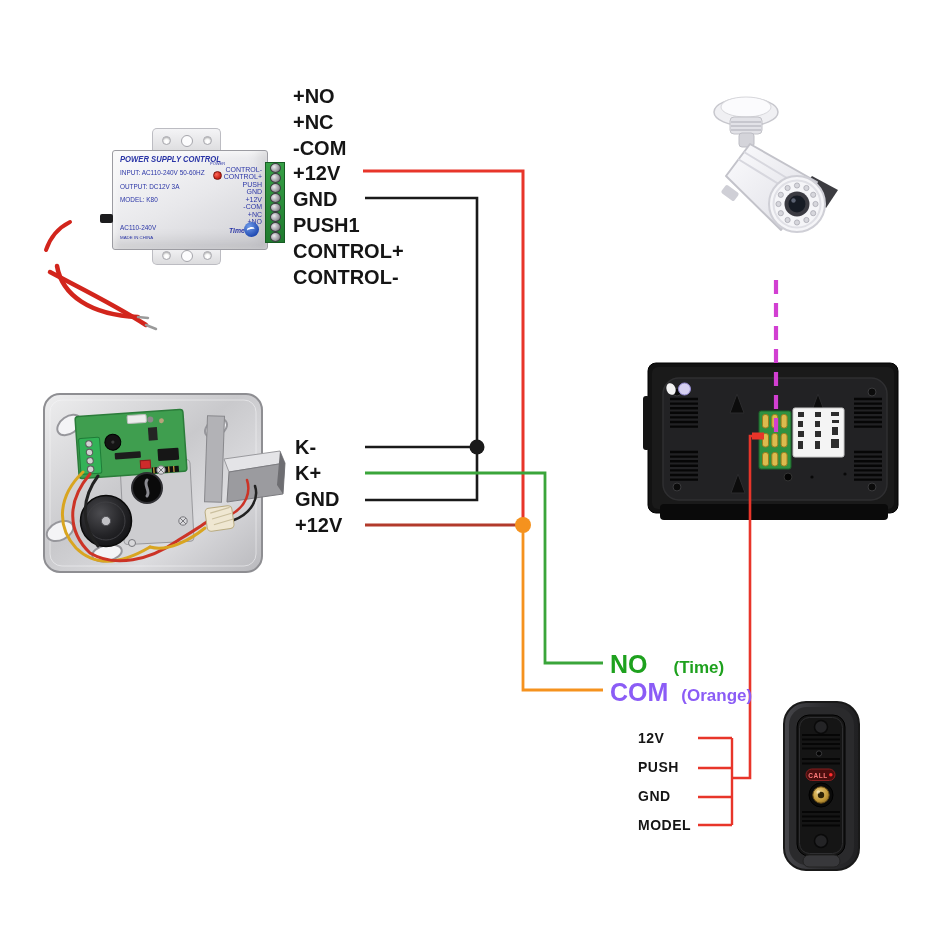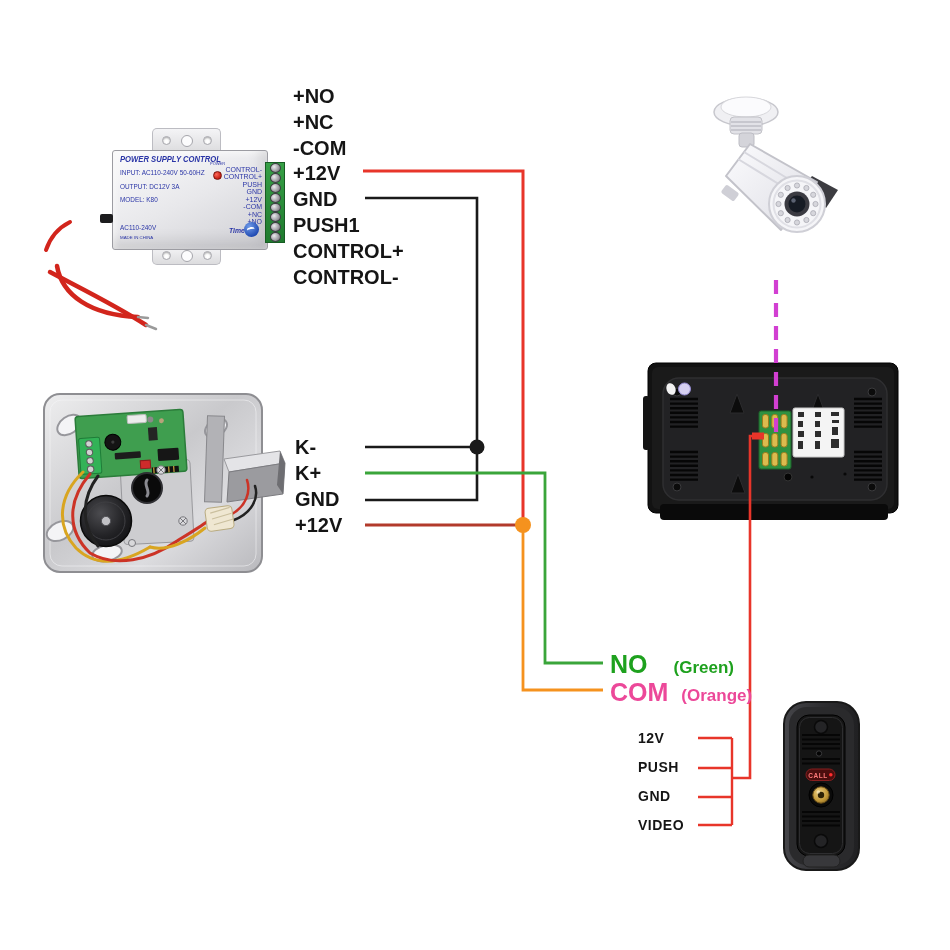--- a/index.html
+++ b/index.html
@@ -11,21 +11,21 @@
   .pin-col{position:absolute;font-weight:700;color:#151515;}
   .pin-col div{height:25.8px;line-height:25.8px;font-size:20px;white-space:nowrap;}
   #pins-top{left:293px;top:84px;}
   #pins-mid{left:295px;top:434px;}
   #pins-mid div{height:26px;line-height:26px;}
   #pins-bell{left:610px;top:724px;}
   #pins-bell div{height:29px;line-height:29px;font-size:14px;letter-spacing:.5px;margin-left:28px;}
 
   .wire-tag{position:absolute;font-weight:700;white-space:nowrap;}
   #tag-no{left:610px;top:650px;color:#1ea11e;}
-  #tag-com{left:610px;top:678px;color:#ec4899;}
+  #tag-com{left:610px;top:678px;color:#8b5cf6;}
   .wire-tag .name{font-size:25px;}
   #tag-no .note{font-size:17px;margin-left:26px;}
   #tag-com .note{font-size:17px;margin-left:13px;}
 
   
   .psu{position:absolute;left:80px;top:128px;width:176px;height:140px;margin-left:32px;}
   .psu .tab{position:absolute;left:40px;width:67px;background:linear-gradient(#f4f4f6,#dcdcde);
             border:1px solid #bcbcc2;}
   .psu .tab.top{top:0;height:23px;border-radius:5px 5px 0 0;border-bottom:none;}
   .psu .tab.bot{top:119px;height:17px;border-radius:0 0 5px 5px;border-top:none;}
@@ -352,23 +352,23 @@
     <div>K-</div>
     <div>K+</div>
     <div>GND</div>
     <div>+12V</div>
   </div>
 
   <div class="pin-col" id="pins-bell">
     <div>12V</div>
     <div>PUSH</div>
     <div>GND</div>
-    <div>VIDEO</div>
+    <div>MODEL</div>
   </div>
 
   <div class="wire-tag" id="tag-no">
-    <span class="name">NO</span><span class="note">(Green)</span>
+    <span class="name">NO</span><span class="note">(Time)</span>
   </div>
   <div class="wire-tag" id="tag-com">
     <span class="name">COM</span><span class="note">(Orange)</span>
   </div>
 
 </div>
 
 </body></html>

